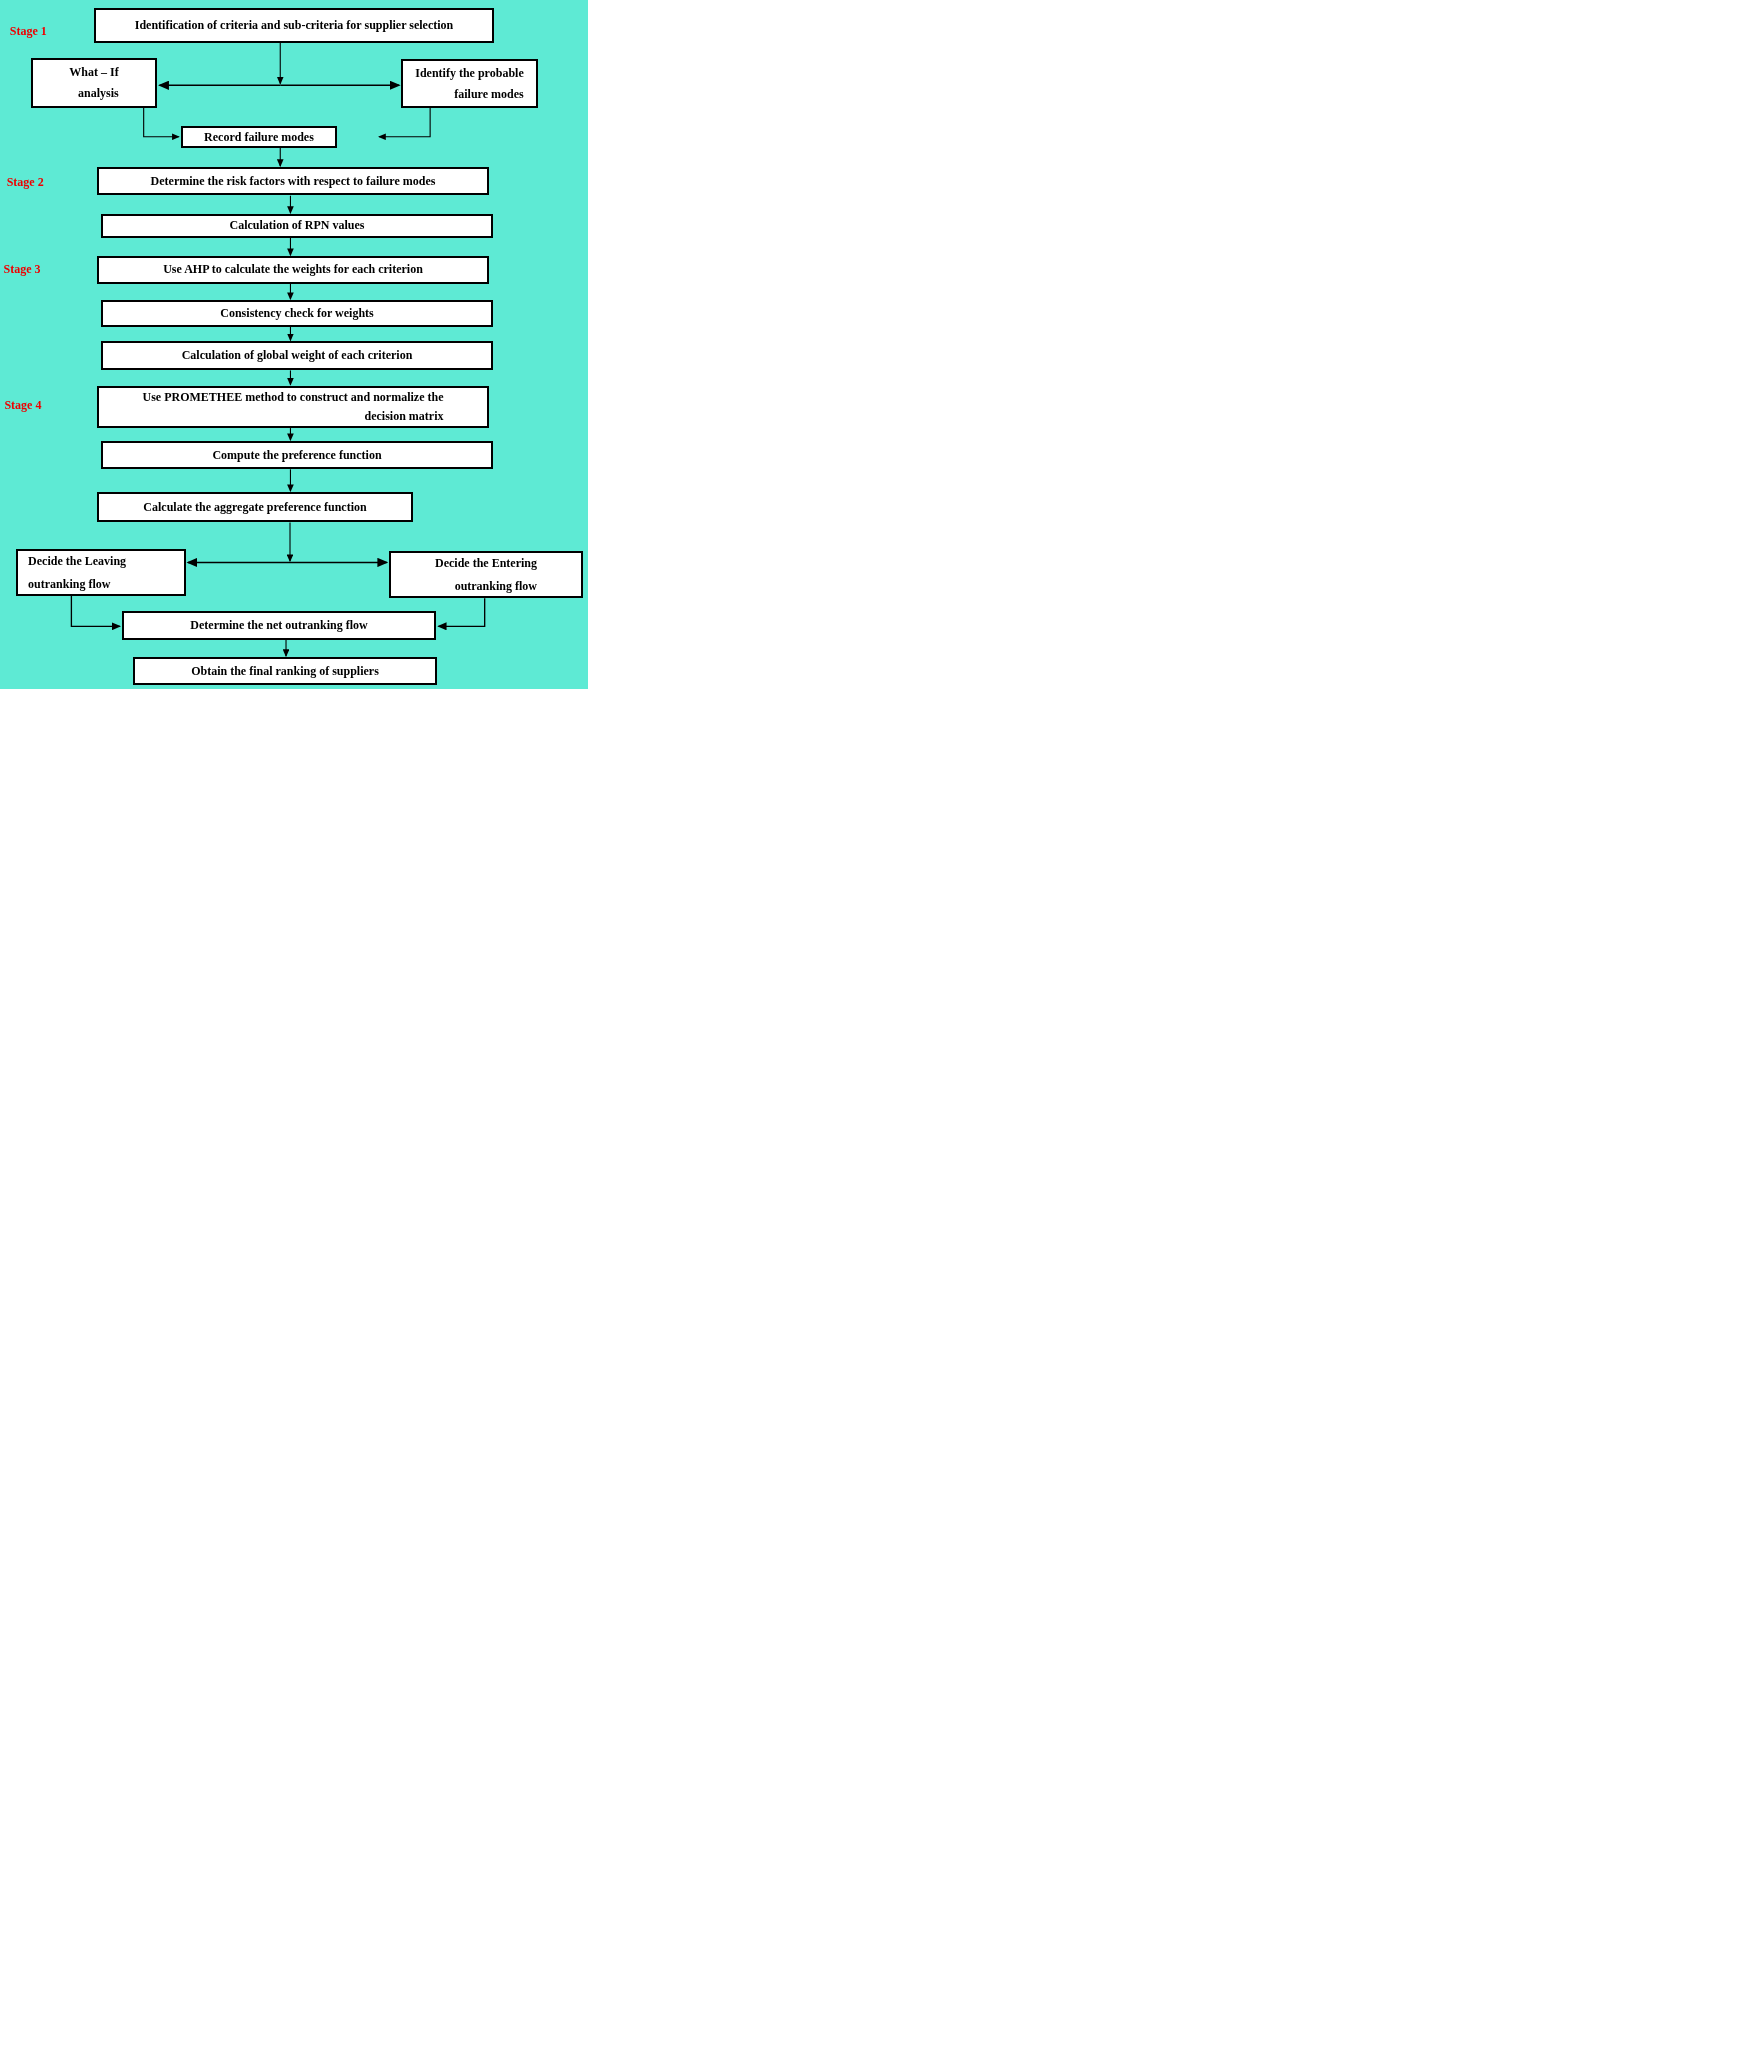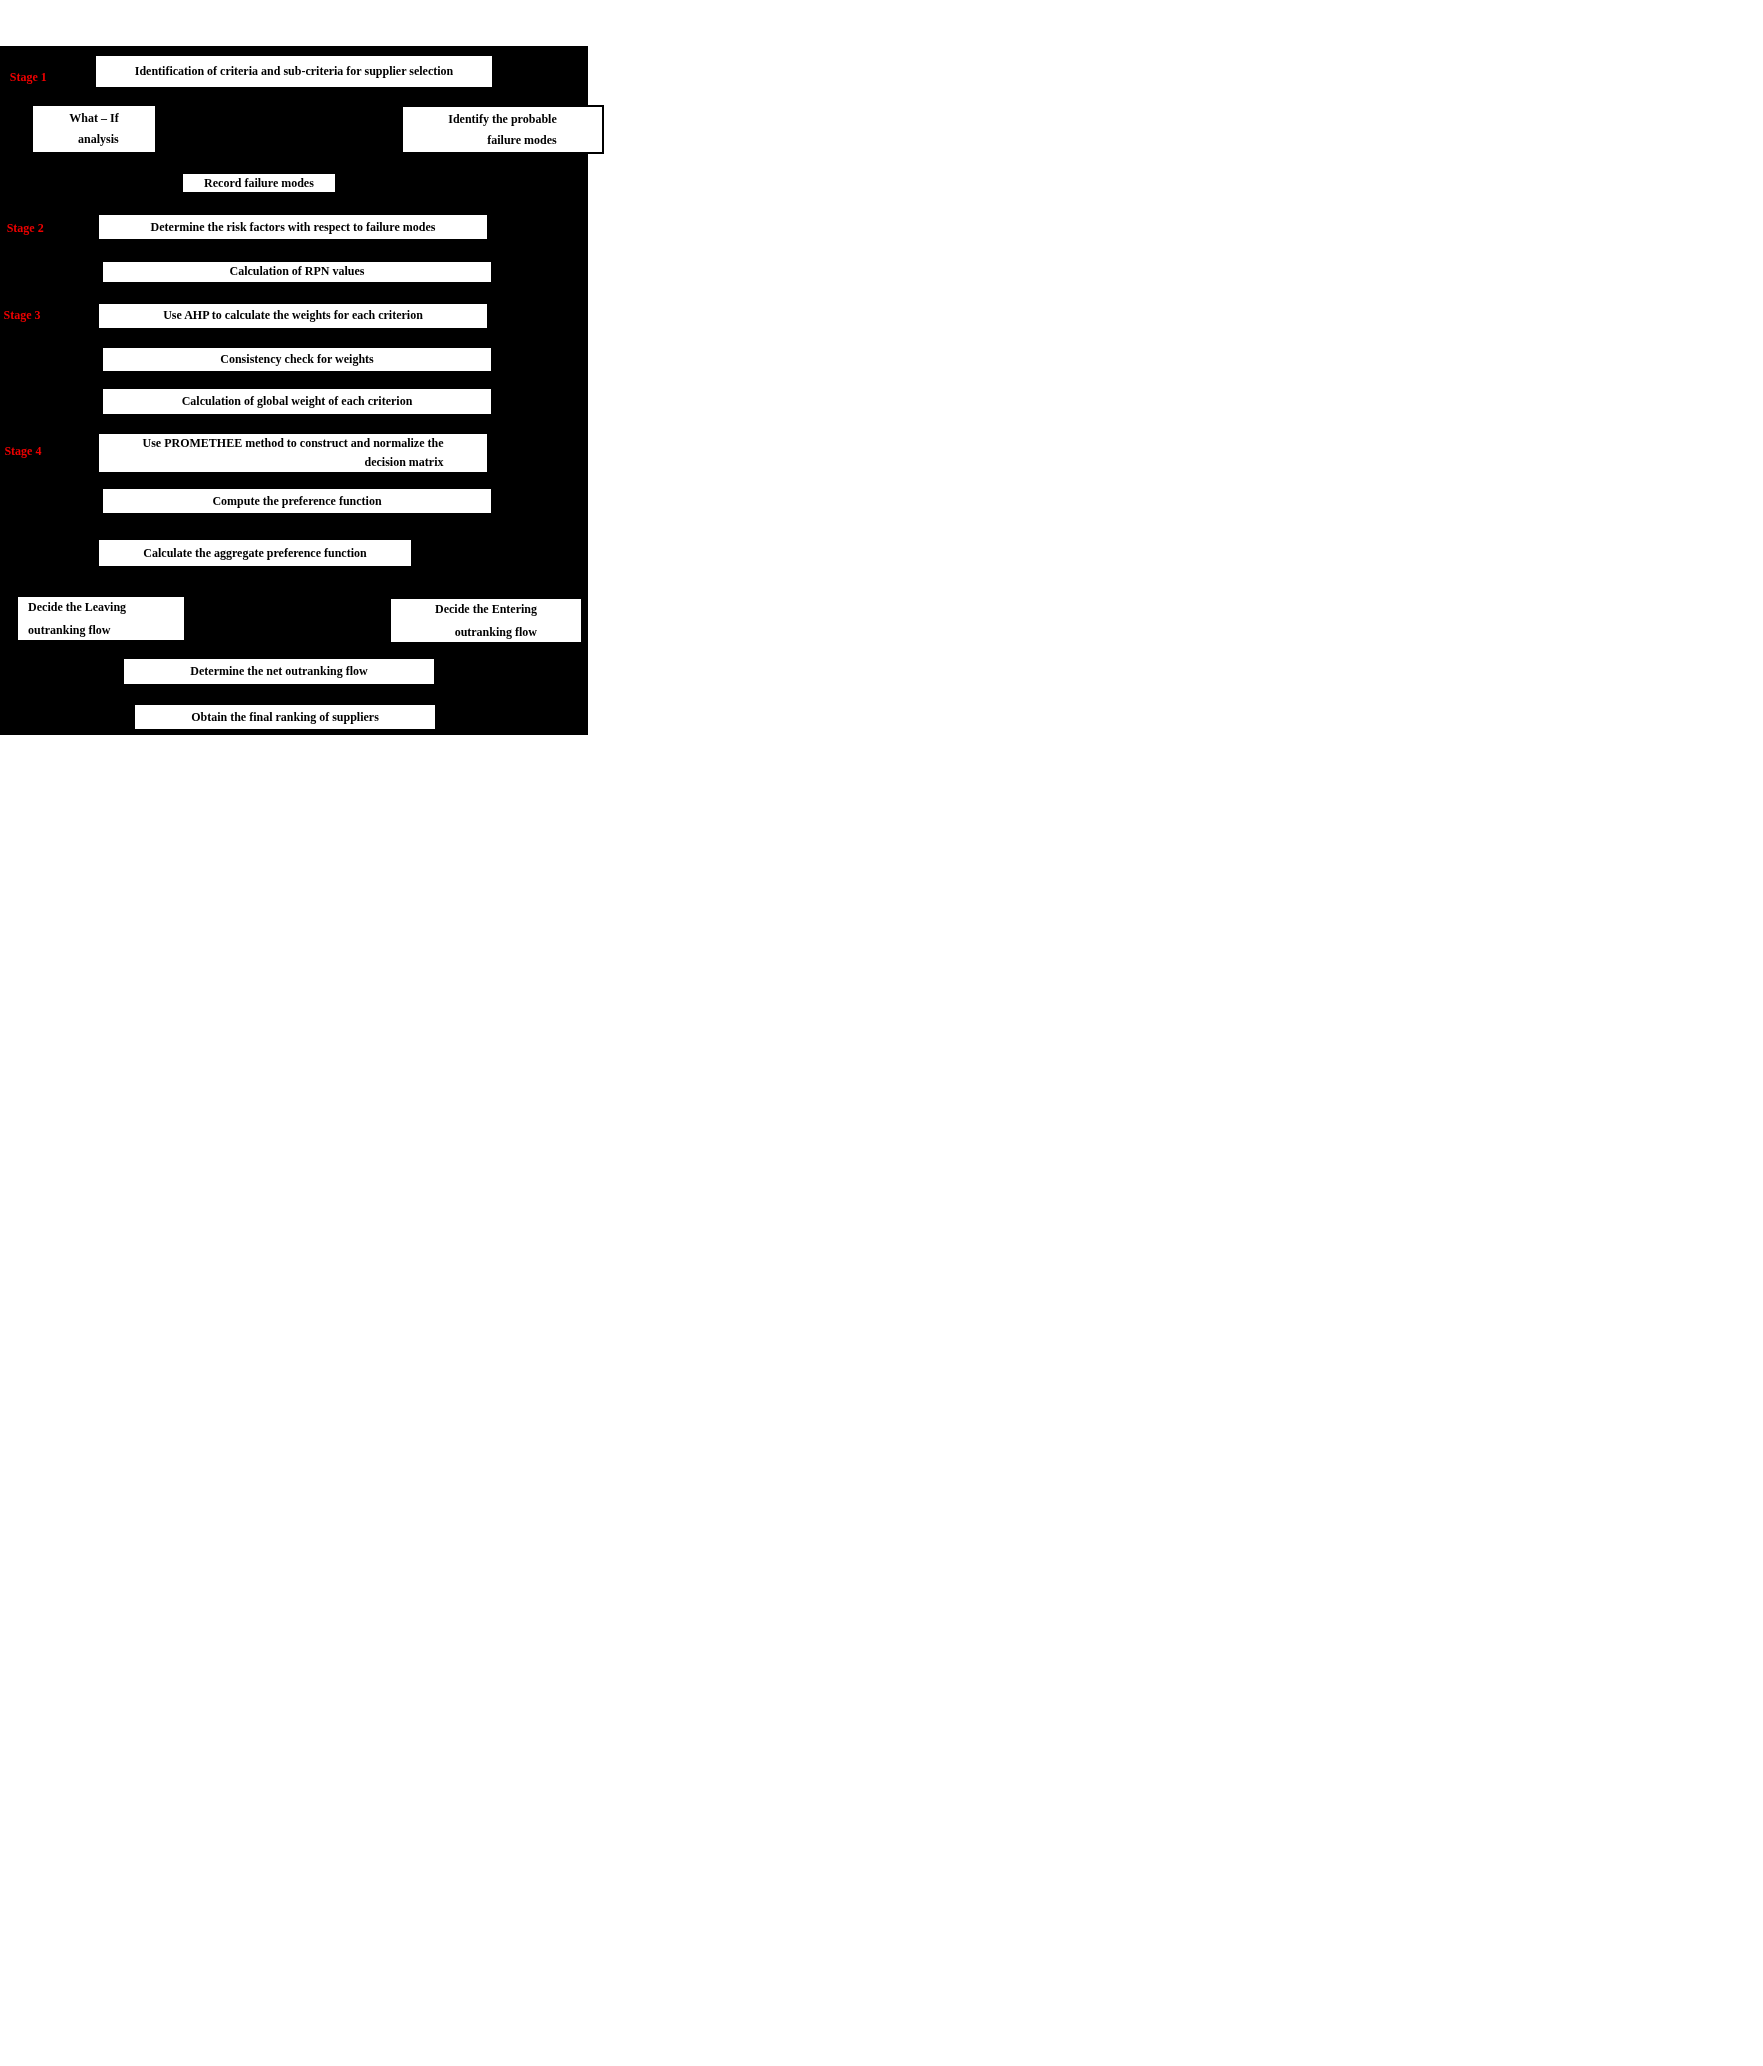--- a/index.html
+++ b/index.html
@@ -1,23 +1,22 @@
 <!DOCTYPE html>
 <html style="--stage-color: #ee0000;font-size:7px"><head>
 <meta charset="utf-8">
 <style>
   :root { --stage-color: #ee0000; }
   html, body { margin: 0; padding: 0; background: #ffffff; }
   .canvas {
     position: relative;
     width: 588px;
     height: 689px;
-    background: #000000;
+    background: #5eead4;
     font-family: "Liberation Serif", "DejaVu Serif", serif;
-    margin-top: 46px;
   }
   .wires {
     position: absolute;
     left: 0; top: 0;
     pointer-events: none;
   }
   .node {
     position: absolute;
     box-sizing: border-box;
     border: 2.7px solid #000000;
@@ -89,21 +88,21 @@
   <div class="stage" style="left:9.8px; top:24px">Stage 1</div>
   <div class="stage" style="left:6.7px; top:175px">Stage 2</div>
   <div class="stage" style="left:3.5px; top:262px">Stage 3</div>
   <div class="stage" style="left:4.4px; top:398px">Stage 4</div>
 
   <div class="node" style="left:94px; top:8px; width:400px; height:35px">Identification of criteria and sub-criteria for supplier selection</div>
 
   <div class="node tall2" style="left:31px; top:58px; width:126px; height:50px">What – If
 analysis</div>
 
-  <div class="node tall2" style="left:401px; top:59px; width:203px; height:49px">Identify the probable
+  <div class="node tall2" style="left:401px; top:59px; width:137px; height:49px">Identify the probable
 failure modes</div>
 
   <div class="node" style="left:181px; top:126px; width:156px; height:22px">Record failure modes</div>
 
   <div class="node" style="left:97px; top:167px; width:392px; height:28px">Determine the risk factors with respect to failure modes</div>
 
   <div class="node" style="left:101px; top:214px; width:392px; height:23.5px">Calculation of RPN values</div>
 
   <div class="node" style="left:97px; top:256px; width:392px; height:27.5px">Use AHP to calculate the weights for each criterion</div>
 

